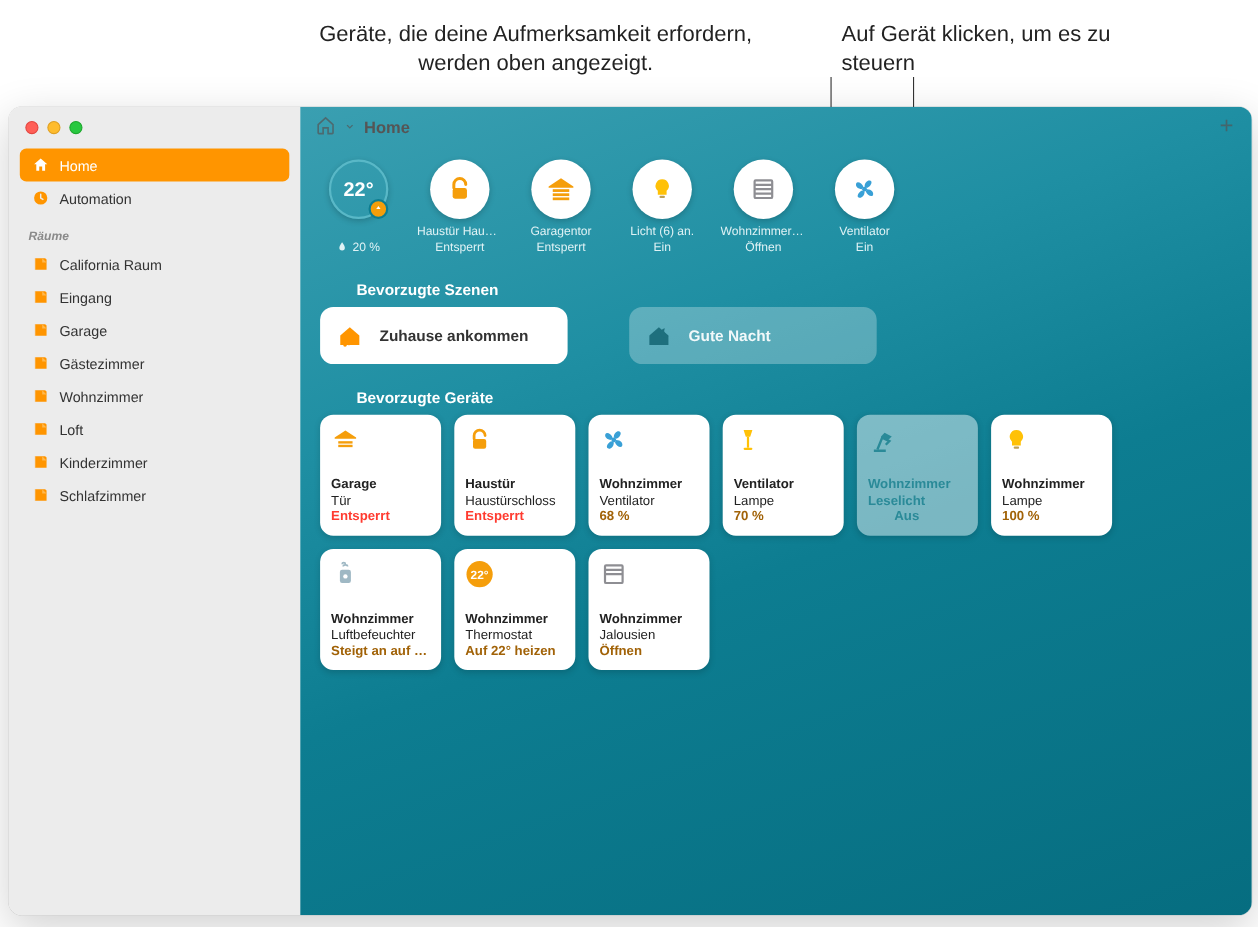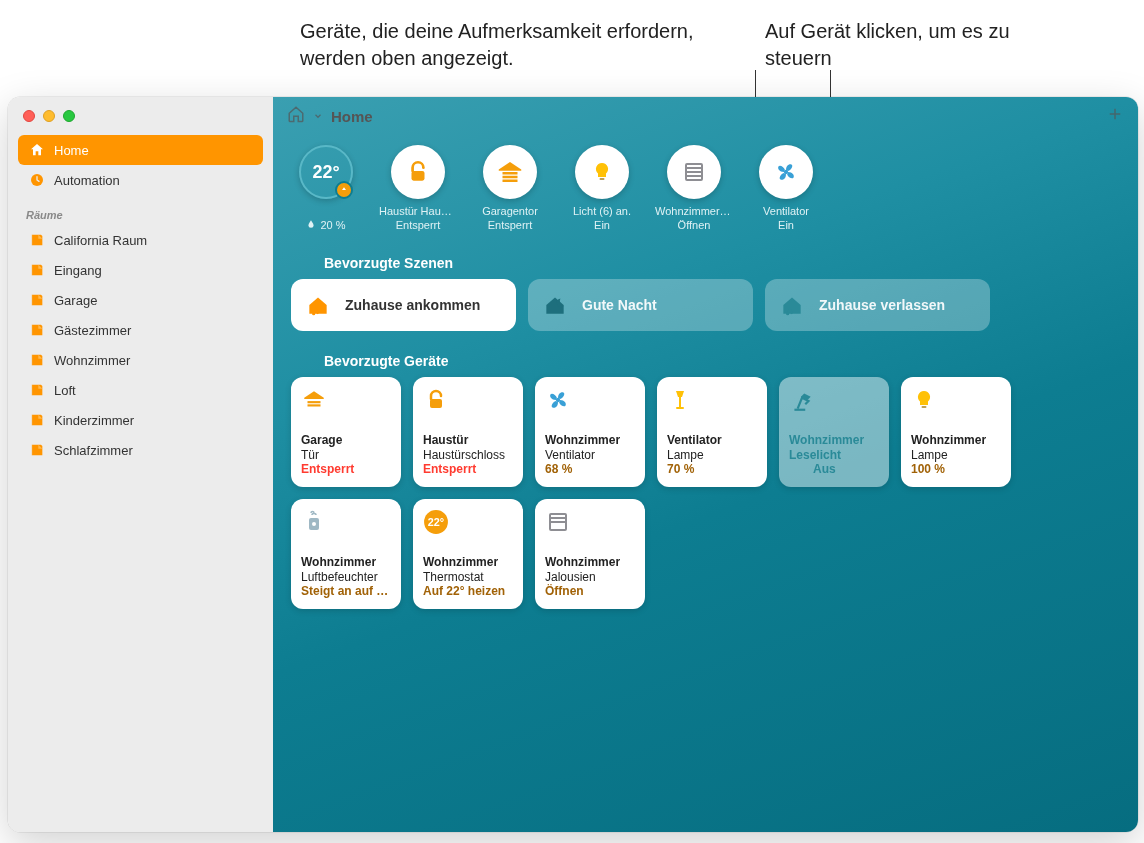--- a/index.html
+++ b/index.html
@@ -170,21 +170,21 @@
     border-radius:12px;
     display:flex;
     align-items:center;
     gap:12px;
     padding: 0 12px;
     font-size:14px;
     font-weight:700;
     cursor:pointer;
   }
   .scene.light { background:#fff; color:#333; }
-  .scene.dark { background:rgba(255,255,255,0.28); color:rgba(255,255,255,0.92); }
+  .scene.dark { background:rgba(255,255,255,0.28); color:rgba(255,255,255,0.92);margin-left:44px; }
   .scene .scene-icon {
     width:30px; height:30px;
     display:flex; align-items:center; justify-content:center;
   }
 
   
   .devices {
     display:flex;
     flex-wrap:wrap;
     gap:12px;
@@ -218,21 +218,21 @@
   .device.off .dev-room,
   .device.off .dev-name { color:#2a8a98; font-weight:700;}
   .device.off .dev-state { color:#2a8a98;margin-left:24px; }
 
   
   .ellipsis { white-space:nowrap; overflow:hidden; text-overflow:ellipsis; }
 </style>
 </head>
 <body>
 
-<div class="callout" style="top:18px; left:300px; width:420px; text-align:left;">Geräte, die deine Aufmerksamkeit erfordern, werden oben angezeigt.</div>
+<div class="callout" style="top:18px; left:277px; width:420px; text-align:center;">Geräte, die deine Aufmerksamkeit erfordern, werden oben angezeigt.</div>
 <div class="callout" style="top:18px; left:765px; width:260px;">Auf Gerät klicken, um es zu steuern</div>
 <div class="callout-line" style="top:70px; left:755px; width:1px; height:116px;"></div>
 <div class="callout-line" style="top:70px; left:830px; width:1px; height:463px;"></div>
 
 <div class="window">
 
   <div class="sidebar">
     <div class="traffic">
       <div class="tl red"></div>
       <div class="tl yellow"></div>
@@ -460,30 +460,20 @@
         </div>
         <div class="scene dark">
           <span class="scene-icon">
             <svg width="26" height="26" viewBox="0 0 24 24" fill="#1e6f7d">
               <path d="M4 12l8-7 8 7v8H4z"></path>
               <path d="M17 6a4 4 0 1 0 3 7 5 5 0 0 1-3-7z" fill="#1e6f7d"></path>
             </svg>
           </span>
           <span>Gute Nacht</span>
         </div>
-        <div class="scene dark">
-          <span class="scene-icon">
-            <svg width="26" height="26" viewBox="0 0 24 24" fill="#2a8a98">
-              <path d="M4 12l8-7 8 7v8H4z"></path>
-              <circle cx="8" cy="20" r="1.5"></circle>
-              <path d="M8 20l2-4 2 4" stroke="#2a8a98" stroke-width="2" fill="none"></path>
-            </svg>
-          </span>
-          <span>Zuhause verlassen</span>
-        </div>
       </div>
 
     <div class="section-h">Bevorzugte Geräte</div>
     <div class="devices" id="devices-grid">
         <div class="device">
           <div class="dev-icon">
             <svg width="28" height="28" viewBox="0 0 24 24" fill="#f59e0b">
               <path d="M3 10l9-6 9 6v1H3z"></path>
               <rect x="6" y="13" width="12" height="2"></rect>
               <rect x="6" y="16" width="12" height="2"></rect>

